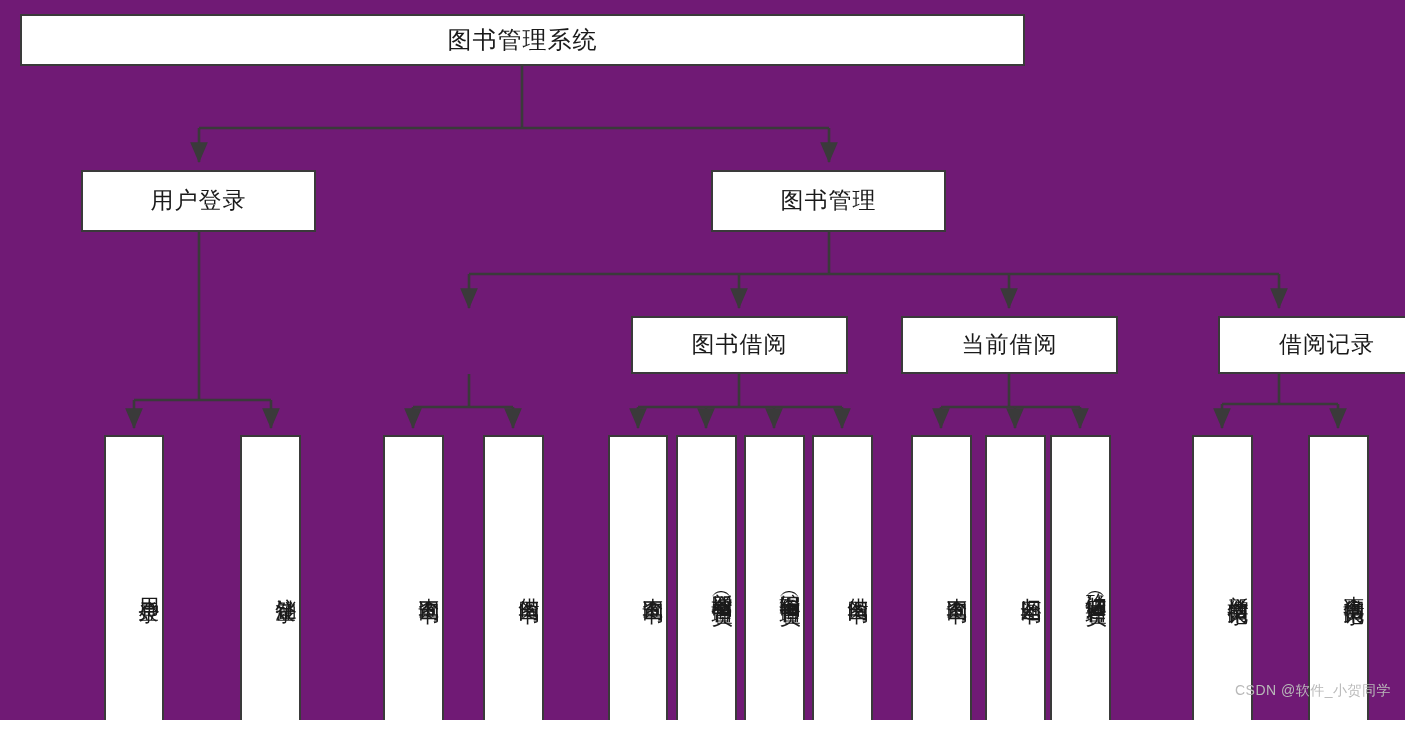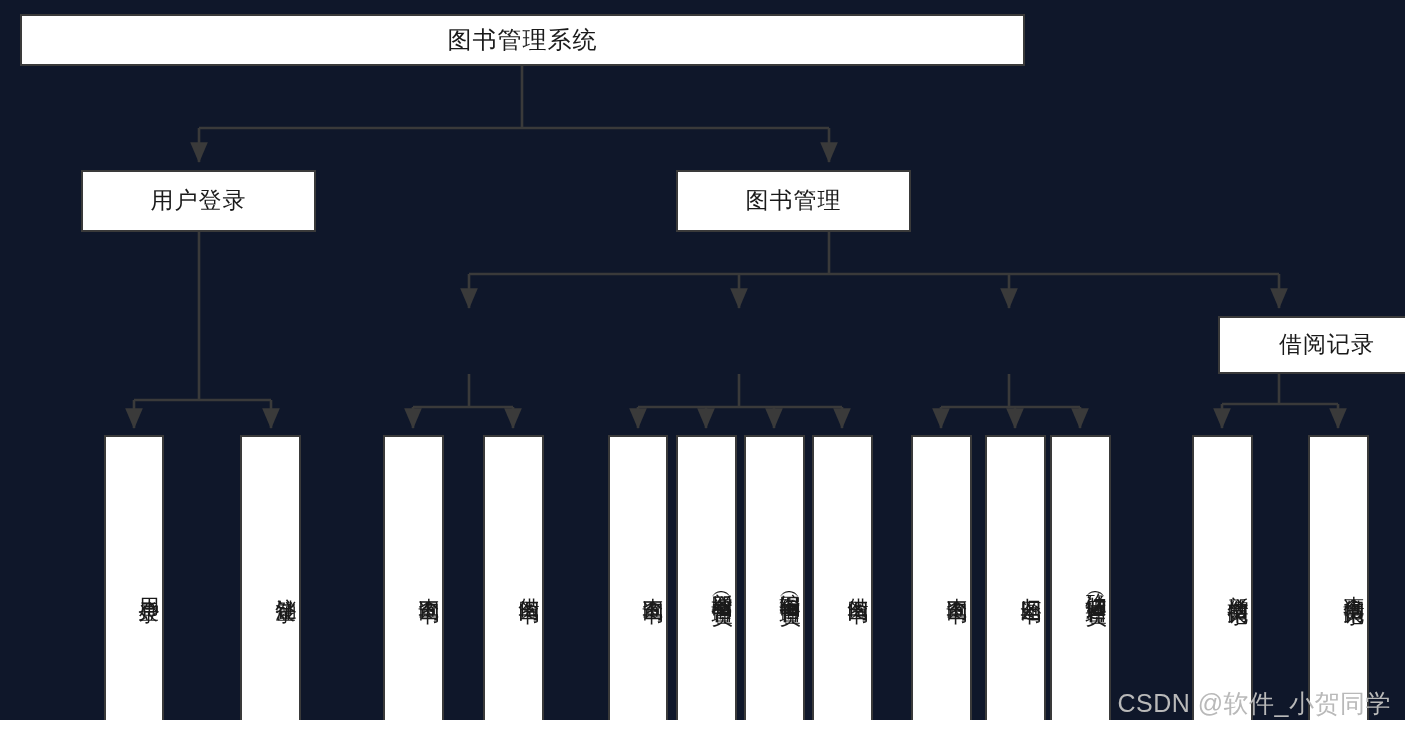--- a/index.html
+++ b/index.html
@@ -7,21 +7,21 @@
     padding: 0;
     background: #ffffff;
   }
   body {
     font-family: "Liberation Sans", "DejaVu Sans", sans-serif;
   }
   #canvas {
     position: relative;
     width: 1405px;
     height: 720px;
-    background: #0f172a;
+    background: #701a75;
     overflow: hidden;
   }
   .node {
     position: absolute;
     box-sizing: border-box;
     border: 2px solid #3a3a3a;
     background: #ffffff;
     display: flex;
     align-items: center;
     justify-content: center;
@@ -55,22 +55,22 @@
     position: absolute;
     left: 0;
     top: 0;
     width: 1405px;
     height: 747px;
     pointer-events: none;
   }
   .watermark {
     position: absolute;
     right: 14px;
-    bottom: 0;
-    font-size: 25px;
+    bottom: 20px;
+    font-size: 14px;
     color: #b9b9b9;
     white-space: nowrap;
     letter-spacing: 0.5px;
     margin-top: 44px;
   }
 </style>
 </head>
 <body>
 
 <div id="canvas">
@@ -125,24 +125,30 @@
     </g>
   </svg>
 
   <div class="node horiz root" style="left:20px;top:14px;width:1005px;height:52px;">
     <span>图书管理系统</span>
   </div>
 
   <div class="node horiz" style="left:81px;top:170px;width:235px;height:62px;">
     <span>用户登录</span>
   </div>
-  <div class="node horiz" style="left:676px;top:170px;width:235px;height:62px;">
+  <div class="node horiz" style="left:711px;top:170px;width:235px;height:62px;">
     <span>图书管理</span>
   </div>
 
+  <div class="node horiz" style="left:631px;top:316px;width:217px;height:58px;">
+    <span>图书借阅</span>
+  </div>
+  <div class="node horiz" style="left:901px;top:316px;width:217px;height:58px;">
+    <span>当前借阅</span>
+  </div>
   <div class="node horiz" style="left:1170px;top:316px;width:218px;height:58px;margin-left:48px;">
     <span>借阅记录</span>
   </div>
 
   <div class="node vert" style="left:104px;top:435px;width:60px;height:300px;">
     <span class="vlabel">用户登录</span>
   </div>
   <div class="node vert" style="left:240px;top:435px;width:61px;height:300px;">
     <span class="vlabel">注销登录</span>
   </div>

